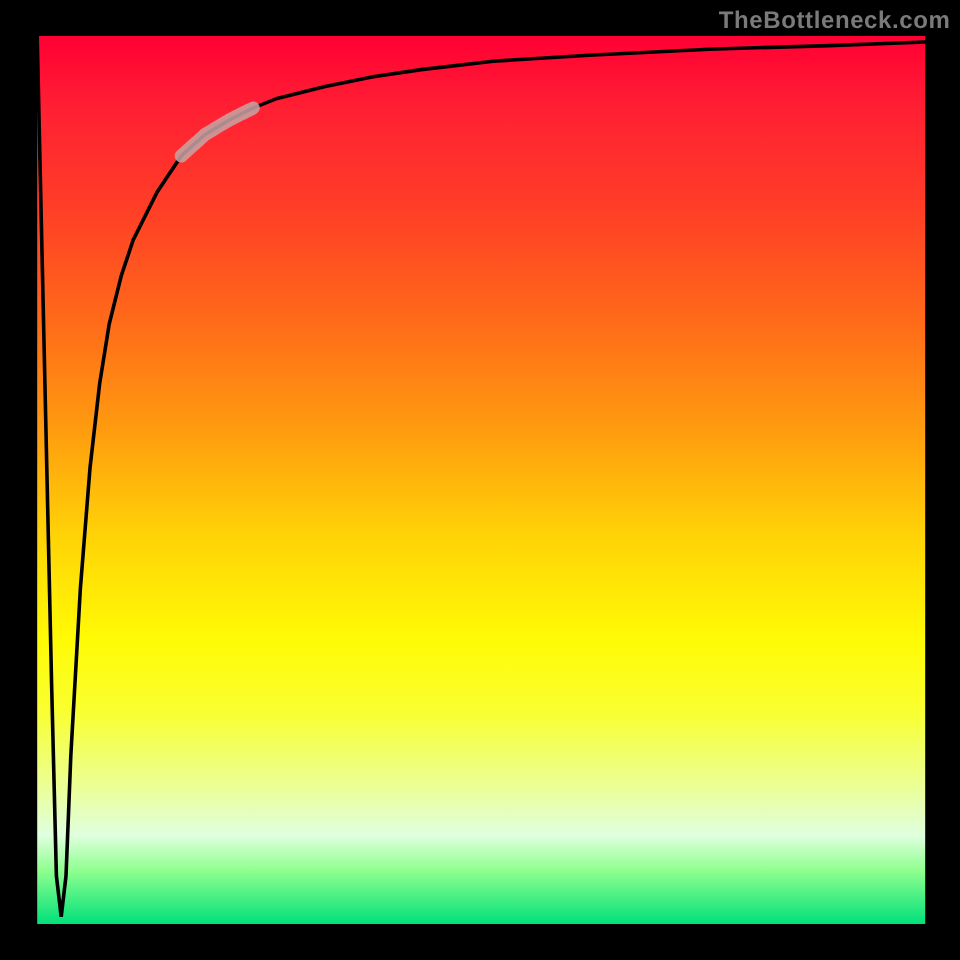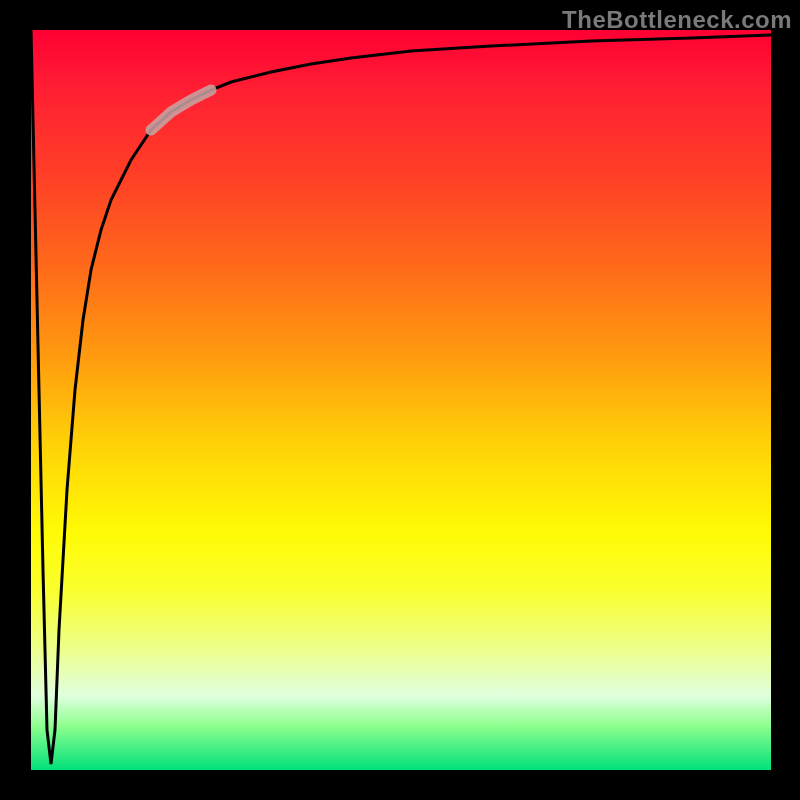--- a/index.html
+++ b/index.html
@@ -46,21 +46,21 @@
     top: 30px;
     width: 740px;
     height: 740px;
     overflow: visible;
   }
 
   .watermark {
     position: absolute;
     top: 6px;
     right: 8px;
-    font-size: 24px;
+    font-size: 20px;
     letter-spacing: 0.5px;
     color: #7a7a7a;
     font-weight: 600;
     user-select: none;
   }
 </style>
 </head>
 <body>
 
 <div class="stage">

